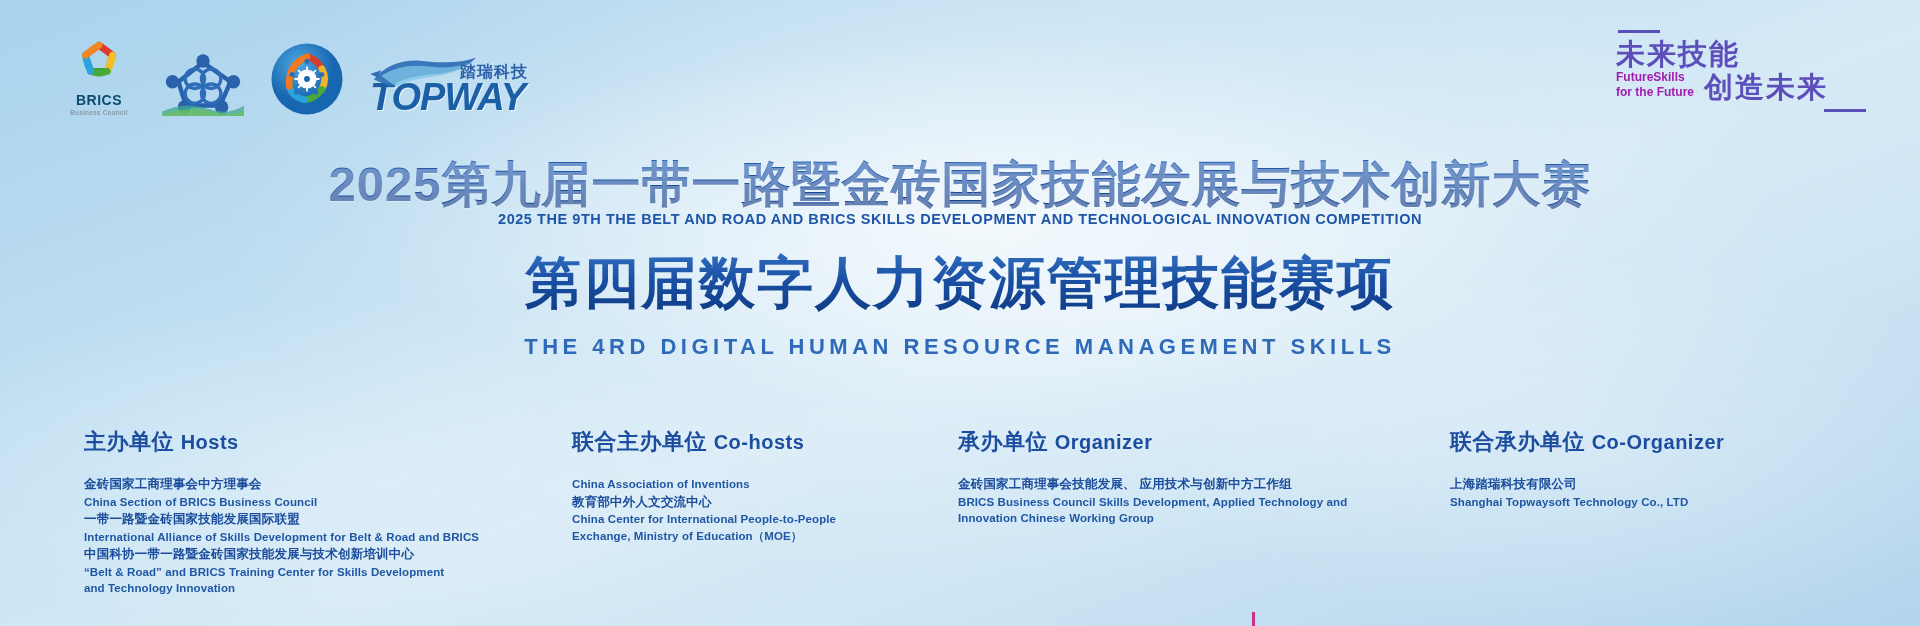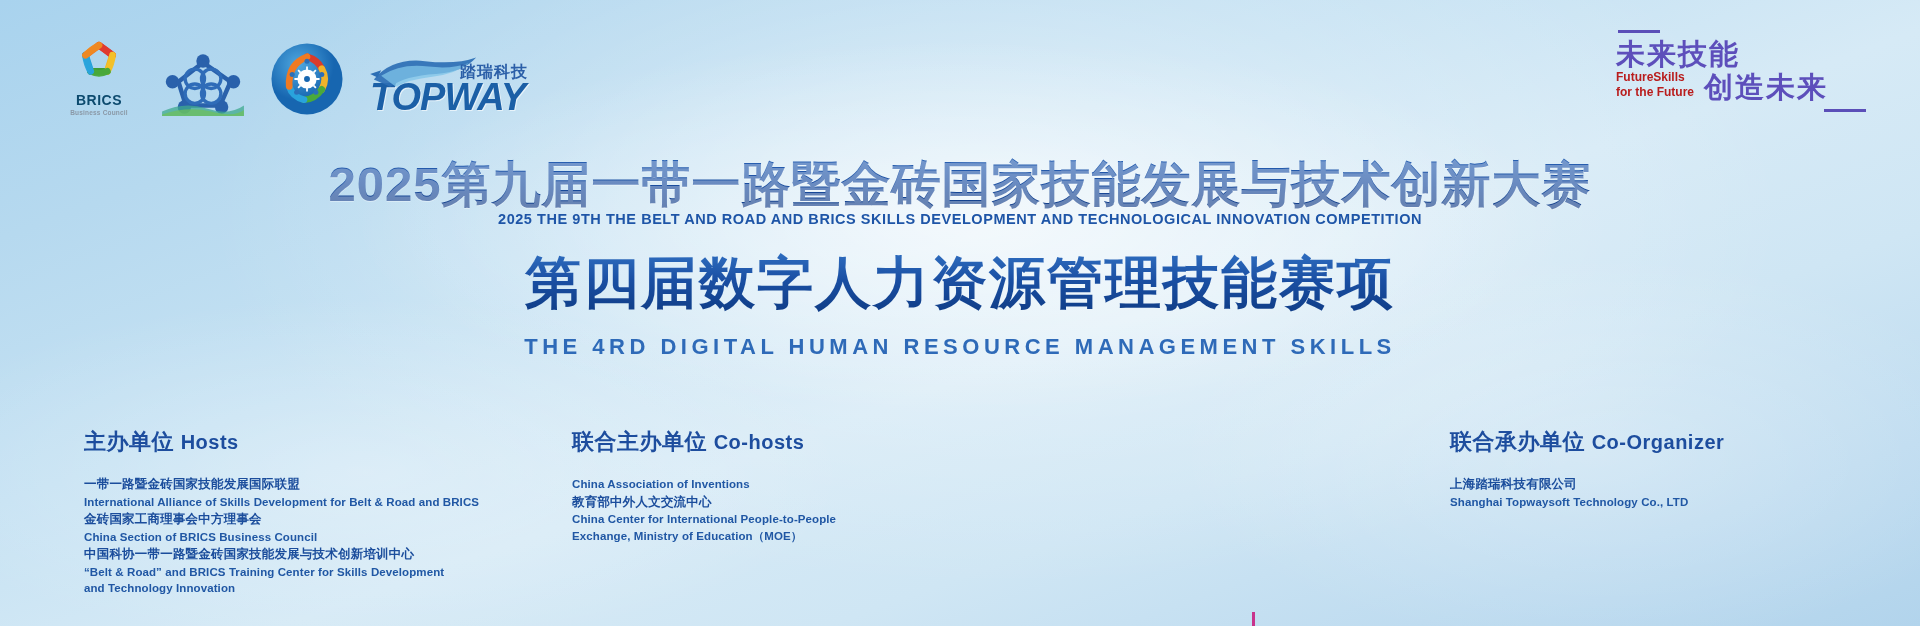--- a/index.html
+++ b/index.html
@@ -41,21 +41,21 @@
     color:#2b5fa8; letter-spacing:1px;text-align:right; }
   .topway-en { font-size:38px; font-weight:800; font-style:italic; color:#1b5fa6;
     letter-spacing:-1px; line-height:1; margin-top:24px;
     text-shadow:1px 1px 0 rgba(255,255,255,.6); }
 
   
   .future { position:absolute; right:54px; top:30px; width:250px; color:#5b4fb8; }
   .future .rule-top { width:42px; height:3px; background:#5b4fb8; margin-left:2px; margin-bottom:6px; }
   .future .line1 { font-size:29px; font-weight:800; letter-spacing:2px; line-height:1.05; color:#5d4fbb; }
   .future .row2 { display:flex; align-items:flex-end; gap:10px; margin-top:1px; }
-  .future .en { font-size:12px; font-weight:700; line-height:1.18; color:#b91c1c; padding-bottom:4px; white-space:nowrap; }
+  .future .en { font-size:12px; font-weight:700; line-height:1.18; color:#a21caf; padding-bottom:4px; white-space:nowrap; }
   .future .line2 { font-size:29px; font-weight:800; letter-spacing:2px; line-height:1.05; color:#5d4fbb; }
   .future .rule-bot { width:42px; height:3px; background:#5b4fb8; margin-left:auto; margin-top:6px; }
 
   
   .headline { position:absolute; left:0; right:0; top:158px; text-align:center; }
   .h-cn {
     font-size:49px; font-weight:800; letter-spacing:1px; line-height:1.08;
     color:#1b4ea0;
     background:linear-gradient(180deg,#2a62b4 0%,#1b4ea0 48%,#123c85 100%);
     -webkit-background-clip:text; background-clip:text; -webkit-text-fill-color:transparent;
@@ -214,26 +214,26 @@
   </div>
 
   <div class="orgs">
 
     <div class="col col-1">
       <div class="col-title">
         <span>主办单位</span>
         <span class="en">Hosts</span>
       </div>
       <div class="entry">
+        <div class="e-cn">金砖国家工商理事会中方理事会</div>
+        <div class="e-en">China Section of BRICS Business Council</div>
+      </div>
+      <div class="entry">
         <div class="e-cn">一带一路暨金砖国家技能发展国际联盟</div>
         <div class="e-en">International Alliance of Skills Development for Belt &amp; Road and BRICS</div>
-      </div>
-      <div class="entry">
-        <div class="e-cn">金砖国家工商理事会中方理事会</div>
-        <div class="e-en">China Section of BRICS Business Council</div>
       </div>
       <div class="entry">
         <div class="e-cn">中国科协一带一路暨金砖国家技能发展与技术创新培训中心</div>
         <div class="e-en">“Belt &amp; Road”  and BRICS Training Center for Skills Development</div>
         <div class="e-en">and Technology Innovation</div>
       </div>
     </div>
 
     <div class="col col-2">
       <div class="col-title">
@@ -243,20 +243,31 @@
       <div class="entry">
         <div class="e-en">China Association of Inventions</div>
       </div>
       <div class="entry">
         <div class="e-cn">教育部中外人文交流中心</div>
         <div class="e-en">China Center for International People-to-People</div>
         <div class="e-en">Exchange, Ministry of Education（MOE）</div>
       </div>
     </div>
 
+    <div class="col col-3">
+      <div class="col-title">
+        <span>承办单位</span>
+        <span class="en">Organizer</span>
+      </div>
+      <div class="entry">
+        <div class="e-cn">金砖国家工商理事会技能发展、 应用技术与创新中方工作组</div>
+        <div class="e-en">BRICS Business Council Skills Development, Applied Technology and</div>
+        <div class="e-en">Innovation Chinese Working Group</div>
+      </div>
+    </div>
 
     <div class="col col-4">
       <div class="col-title">
         <span>联合承办单位</span>
         <span class="en">Co-Organizer</span>
       </div>
       <div class="entry">
         <div class="e-cn">上海踏瑞科技有限公司</div>
         <div class="e-en">Shanghai Topwaysoft Technology Co., LTD</div>
       </div>

